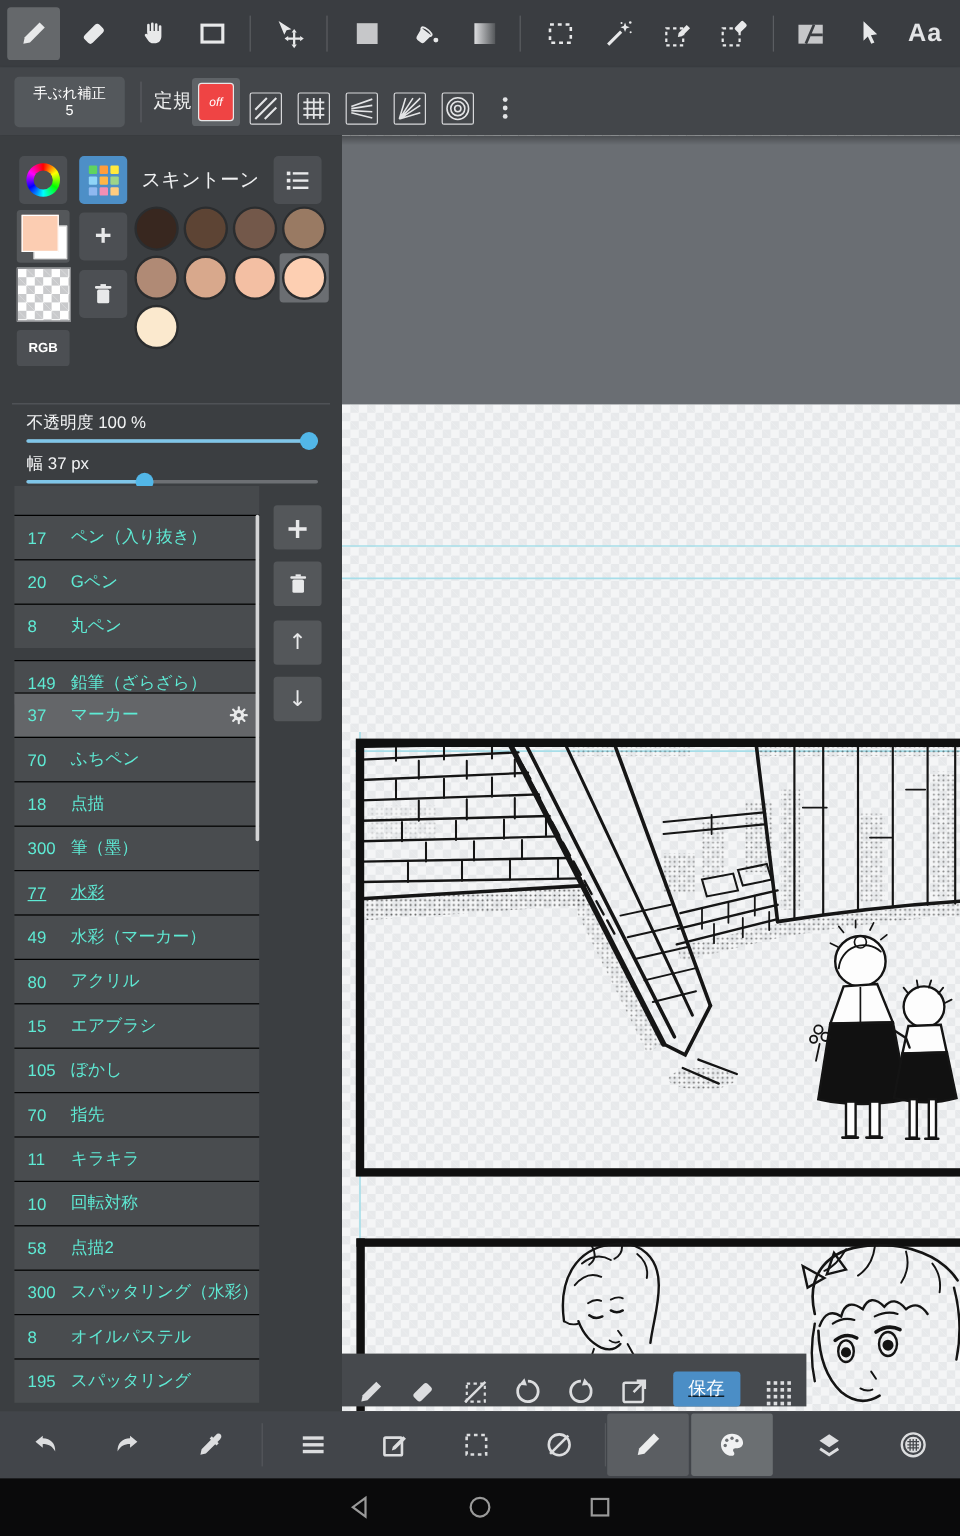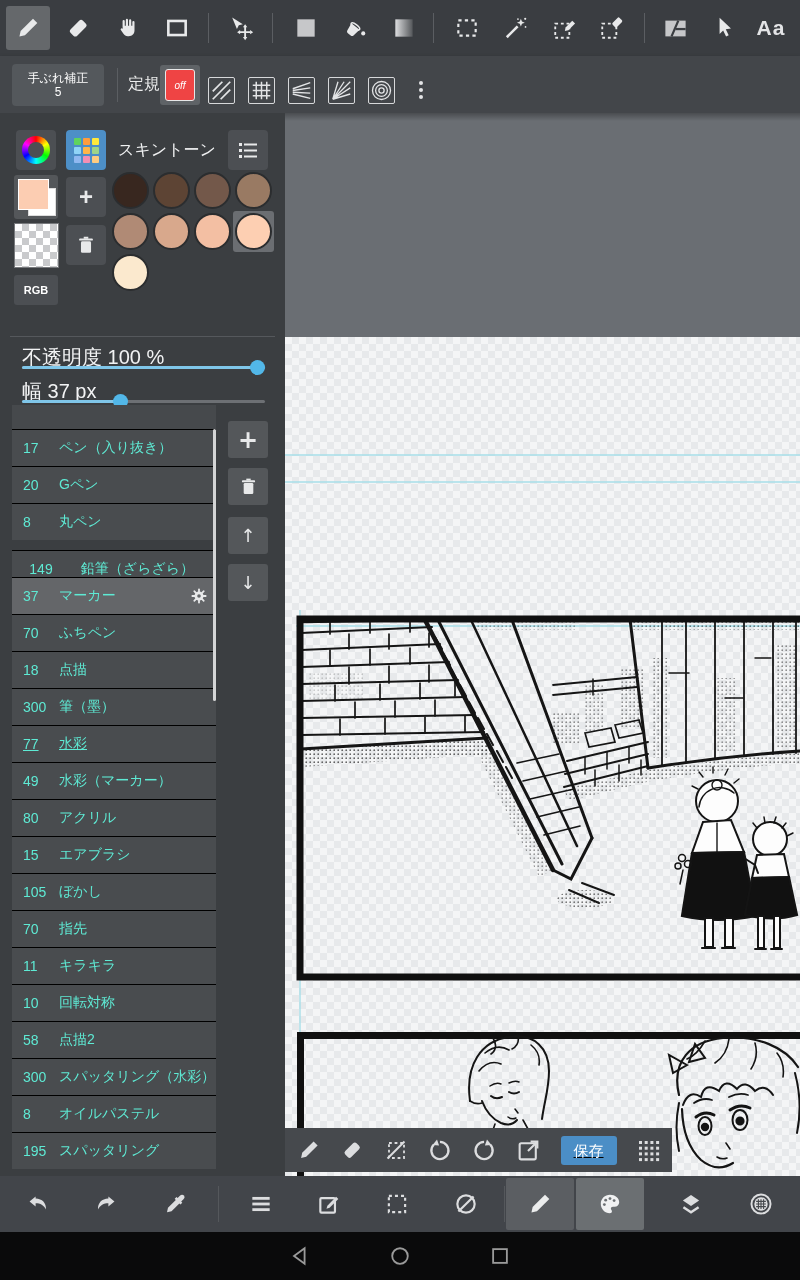--- a/index.html
+++ b/index.html
@@ -43,21 +43,21 @@
      background-image:linear-gradient(45deg,#c9cacc 25%,transparent 25%,transparent 75%,#c9cacc 75%),
                       linear-gradient(45deg,#c9cacc 25%,transparent 25%,transparent 75%,#c9cacc 75%);
      background-size:14px 14px;background-position:0 0,7px 7px;}
   #rgb-btn{position:absolute;left:14px;top:162px;width:44px;height:30px;background:#4c4f53;border-radius:3px;
      color:#fff;font-size:11px;font-weight:bold;display:flex;align-items:center;justify-content:center;}
   .plus{color:#e8e9ea;font-size:24px;font-weight:bold;line-height:1;}
   .sw{position:absolute;width:41px;height:41px;display:flex;align-items:center;justify-content:center;}
   .sw.sel{background:#6b6e72;border-radius:3px;}
   .sw i{width:37px;height:37px;border-radius:50%;border:2px solid #2b2d2f;box-sizing:border-box;}
   .sep{position:absolute;left:10px;width:265px;height:1px;background:#55585c;}
-  .sl-label{position:absolute;left:22px;font-size:20px;color:#f2f3f4;}
+  .sl-label{position:absolute;left:22px;font-size:14px;color:#f2f3f4;}
   .track{position:absolute;left:22px;width:243px;height:3px;border-radius:2px;background:#6d7074;}
   .track .fill{position:absolute;left:0;top:0;height:3px;border-radius:2px;background:#7fc6e9;}
   .thumb{position:absolute;top:-6px;width:15px;height:15px;border-radius:50%;background:#52b7e8;}
   
   .brow{position:absolute;left:12px;width:204px;height:37px;background:#494c4f;border-top:1px solid #000000;
         box-sizing:border-box;display:flex;align-items:center;color:#5eead4;font-size:14px;}
   .brow.sel{background:#646669;}
   .brow .num{width:36px;padding-left:11px;}
   .brow .nm{flex:1;}
   .brow .gear{margin-right:8px;}
@@ -69,21 +69,21 @@
   #canvas{position:absolute;left:285px;top:113px;width:515px;height:1063px;overflow:hidden;
      background-color:#f4f5f6;
      background-image:linear-gradient(45deg,#e7e9eb 25%,transparent 25%,transparent 75%,#e7e9eb 75%),
                       linear-gradient(45deg,#e7e9eb 25%,transparent 25%,transparent 75%,#e7e9eb 75%);
      background-size:14px 14px;background-position:0 0,7px 7px;}
   #pasteboard{position:absolute;left:0;top:0;width:515px;height:224px;background:#6a6e73;}
   #canv-shadow{position:absolute;left:0;top:0;width:515px;height:8px;background:linear-gradient(rgba(0,0,0,.3),transparent);}
   #art{position:absolute;left:0;top:0;}
   
   #float-bar{position:absolute;left:0;top:1015px;width:387px;height:44px;background:#46494d;
-     display:flex;align-items:center;justify-content:space-between;padding:0 12px;box-sizing:border-box;text-decoration:underline;}
+     display:flex;align-items:flex-end;justify-content:space-between;padding:0 12px;box-sizing:border-box;text-decoration:underline;}
   #save-btn{background:#4b8ec6;color:#fff;font-size:15px;border-radius:3px;padding:7px 13px;line-height:1;}
   
   #bottom-nav{position:absolute;left:0;top:1176px;width:800px;height:56px;background:#42454a;}
   .bn{position:absolute;top:15px;width:26px;height:26px;}
   .bndiv{position:absolute;top:10px;width:1px;height:36px;background:#55585c;}
   .tile{position:absolute;top:2px;width:68px;height:52px;border-radius:2px;}
   
   #sys-bar{position:absolute;left:0;top:1232px;width:800px;height:48px;background:#0a0a0b;}
   .sys{position:absolute;top:13px;width:22px;height:22px;}
 </style>
@@ -346,21 +346,21 @@
           <span class="nm">ペン（入り抜き）</span>
         </div>
         <div class="brow" style="top: 353px;">
           <span class="num">20</span>
           <span class="nm">Gペン</span>
         </div>
         <div class="brow" style="top: 390px;">
           <span class="num">8</span>
           <span class="nm">丸ペン</span>
         </div>
-        <div class="brow" style="top: 437px; text-align: center;">
+        <div class="brow" style="top: 437px;">
           <span class="num">149</span>
           <span class="nm">鉛筆（ざらざら）</span>
         </div>
         <div class="brow sel" style="top: 464px;">
           <span class="num">37</span>
           <span class="nm">マーカー</span>
           <svg class="gear" width="18" height="18" viewBox="0 0 24 24">
             <g fill="#e8e9ea">
               <rect x="10.8" y="2" width="2.4" height="20" rx="1"></rect>
               <rect x="10.8" y="2" width="2.4" height="20" rx="1" transform="rotate(45 12 12)"></rect>

